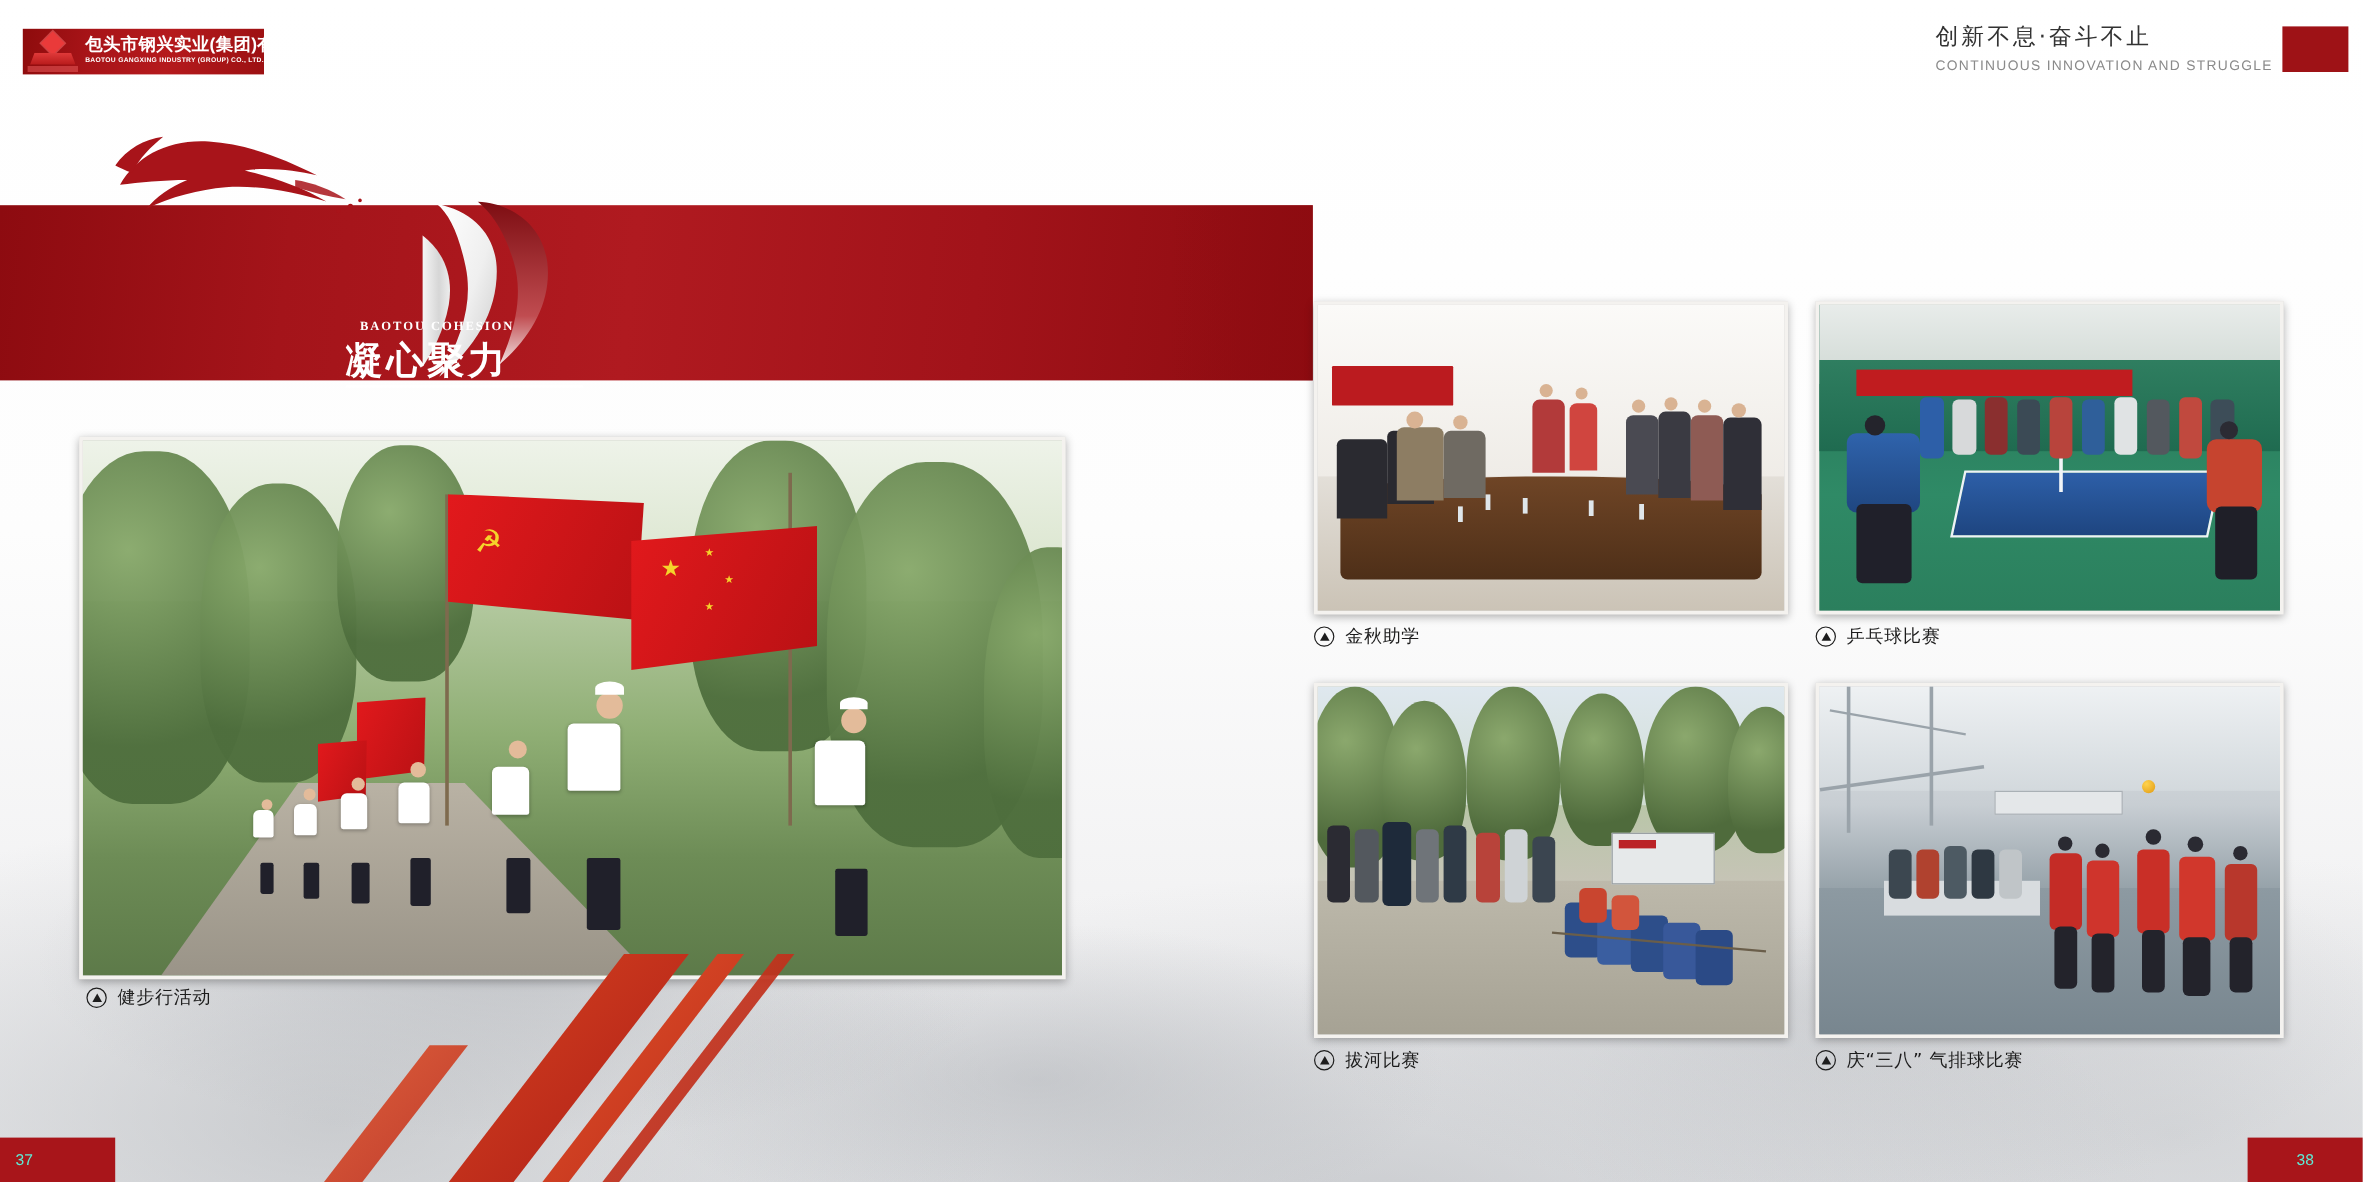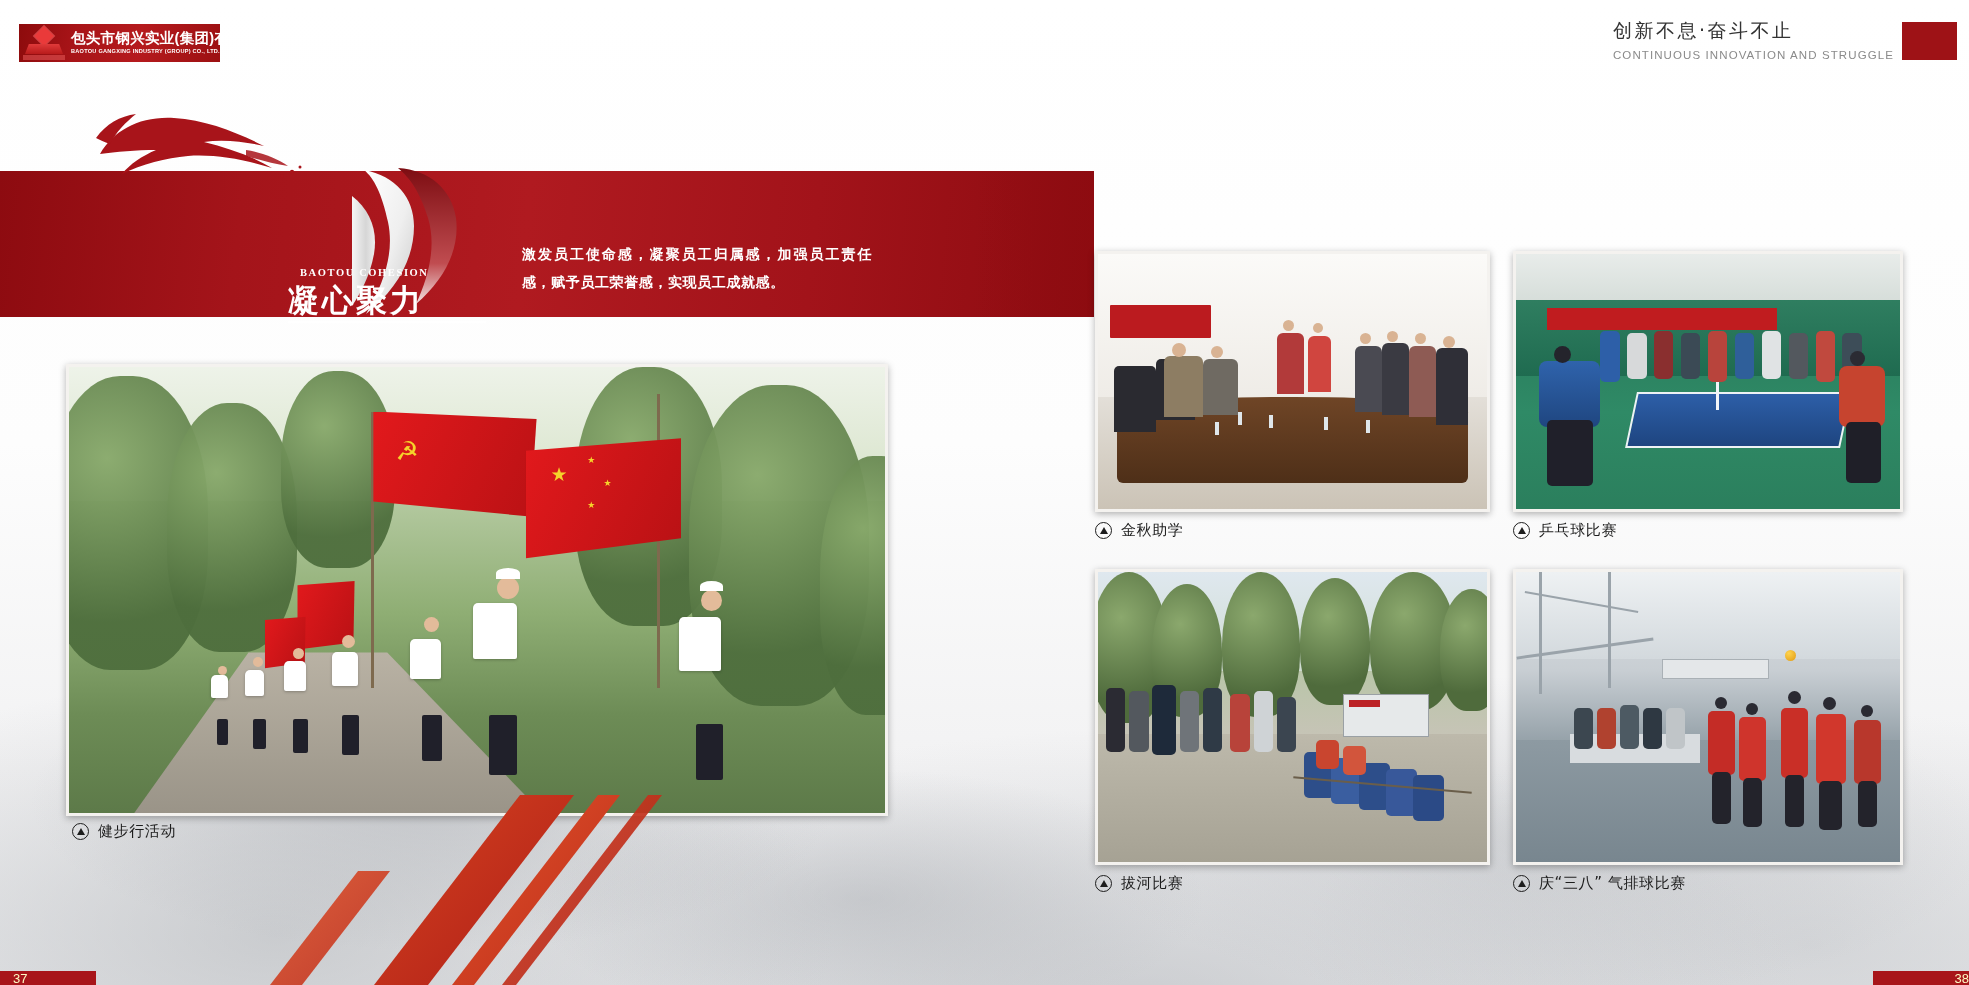--- a/index.html
+++ b/index.html
@@ -132,27 +132,27 @@
   .cap-ic i {
     display:block; width:0; height:0; border-left:4px solid transparent;
     border-right:4px solid transparent; border-bottom:7px solid #1d1d1d;
   }
 
   
   .ribbons { position:absolute; left:270px; bottom:0; width:520px; height:260px; z-index:2; pointer-events:none; }
 
   
   .pgnum {
-    position:absolute; bottom:0; width:96px; height:14px;
-    background:#a8151a; color:#fef9c3; font-size:13px;
+    position:absolute; bottom:0; width:96px; height:37px;
+    background:#a8151a; color:#5eead4; font-size:13px;
     display:flex; align-items:center; z-index:6;
     font-family:"Liberation Sans",sans-serif;
   }
   .pgnum.left { left:0; padding-left:13px; }
-  .pgnum.right { right:0; justify-content:flex-end; }
+  .pgnum.right { right:0; justify-content:center; }
 
   
   .sc { position:absolute; inset:0; }
 
   
   .scA { background:linear-gradient(180deg,#cfdcc2 0%, #b9cda6 26%, #8fae74 55%, #6d8c56 78%, #5d7a49 100%); }
   .scA .sky { position:absolute; left:0; top:0; width:100%; height:30%;
     background:linear-gradient(180deg,#eef3e9,#d6e2c8); }
   .scA .tree {
     position:absolute; border-radius:46% 46% 40% 40%;
@@ -298,21 +298,20 @@
         <stop offset="0%" stop-color="#7d0d12"></stop>
           <stop offset="70%" stop-color="#c04c50"></stop>
         <stop offset="100%" stop-color="#f2e3e3"></stop>
       </linearGradient>
     </defs>
     <path d="M46,0 C78,2 100,22 104,50 C108,82 92,112 64,136 C78,106 84,76 76,50 C68,24 58,10 46,0 Z" fill="url(#cg3)"></path>
     <path d="M12,2 C44,8 62,30 62,58 C62,92 44,122 14,146 C34,112 42,82 36,54 C30,26 22,10 12,2 Z" fill="url(#cg1)"></path>
     <path d="M0,28 C18,42 26,62 22,86 C18,108 8,126 0,138 Z" fill="url(#cg2)"></path>
   </svg>
 
-  <div class="banner-text">激发员工使命感，凝聚员工归属感，加强员工责任感，赋予员工荣誉感，实现员工成就感。</div>
 
   <div class="photo" style="left:66px; top:364px; width:822px; height:452px;">
     <div class="sc scA">
       <div class="sky"></div>
 
       <div class="tree" style="left:-3%;  top:2%;  width:20%; height:66%;"></div>
       <div class="tree" style="left:12%;  top:8%;  width:16%; height:56%;"></div>
       <div class="tree" style="left:26%;  top:1%;  width:14%; height:44%;"></div>
       <div class="tree" style="left:62%;  top:0%;  width:18%; height:58%;"></div>
       <div class="tree" style="left:76%;  top:4%;  width:22%; height:72%;"></div>

